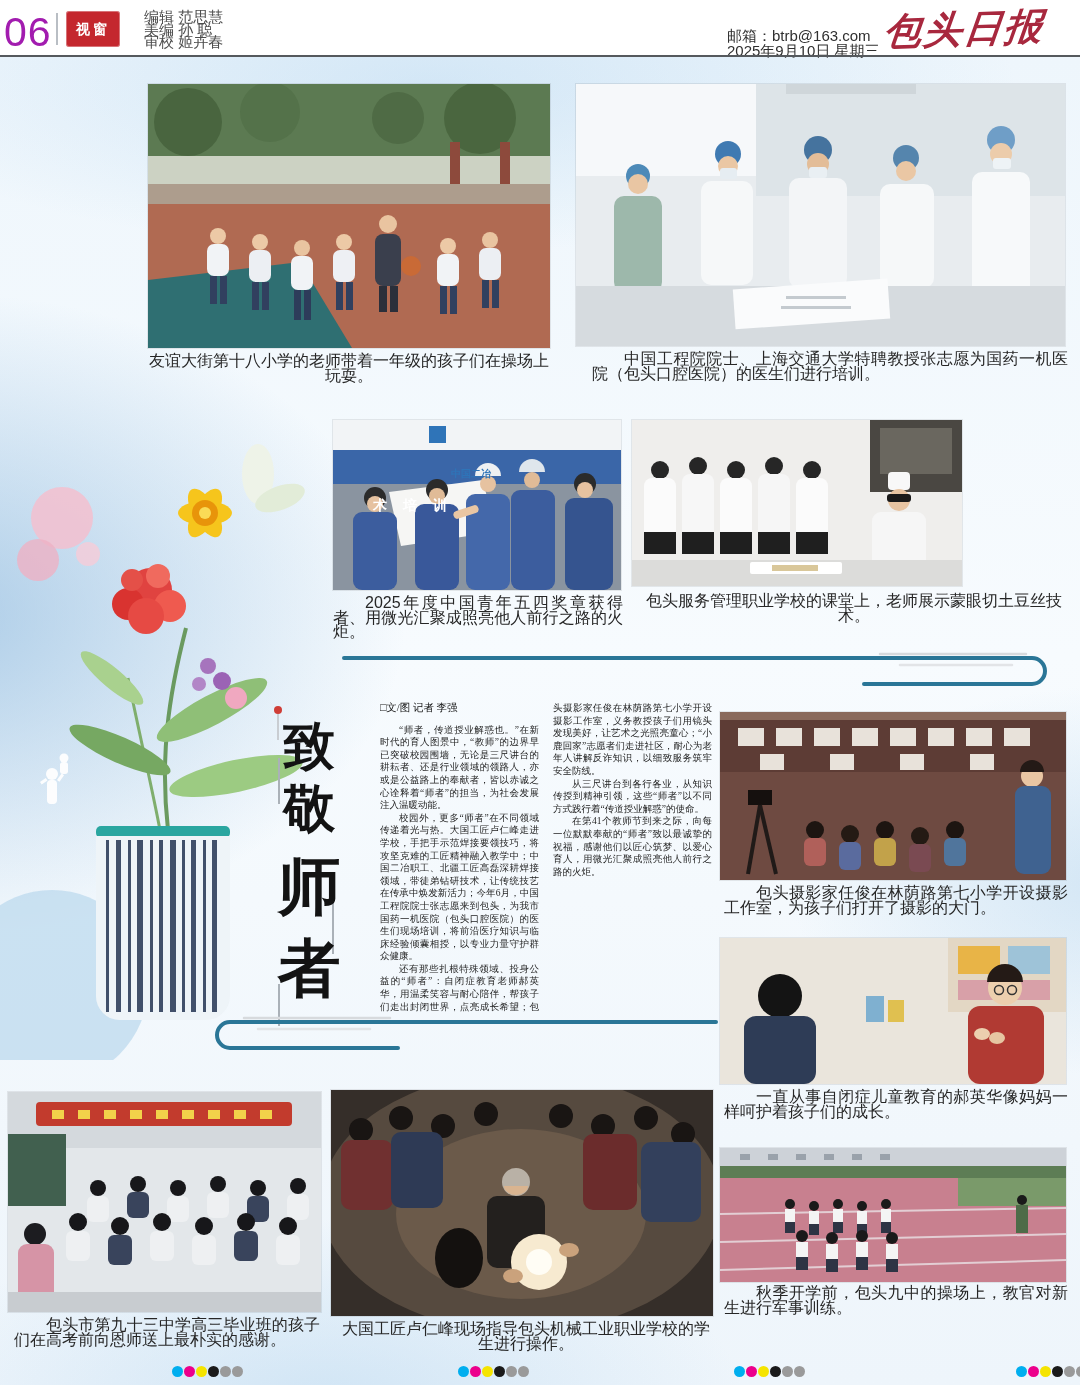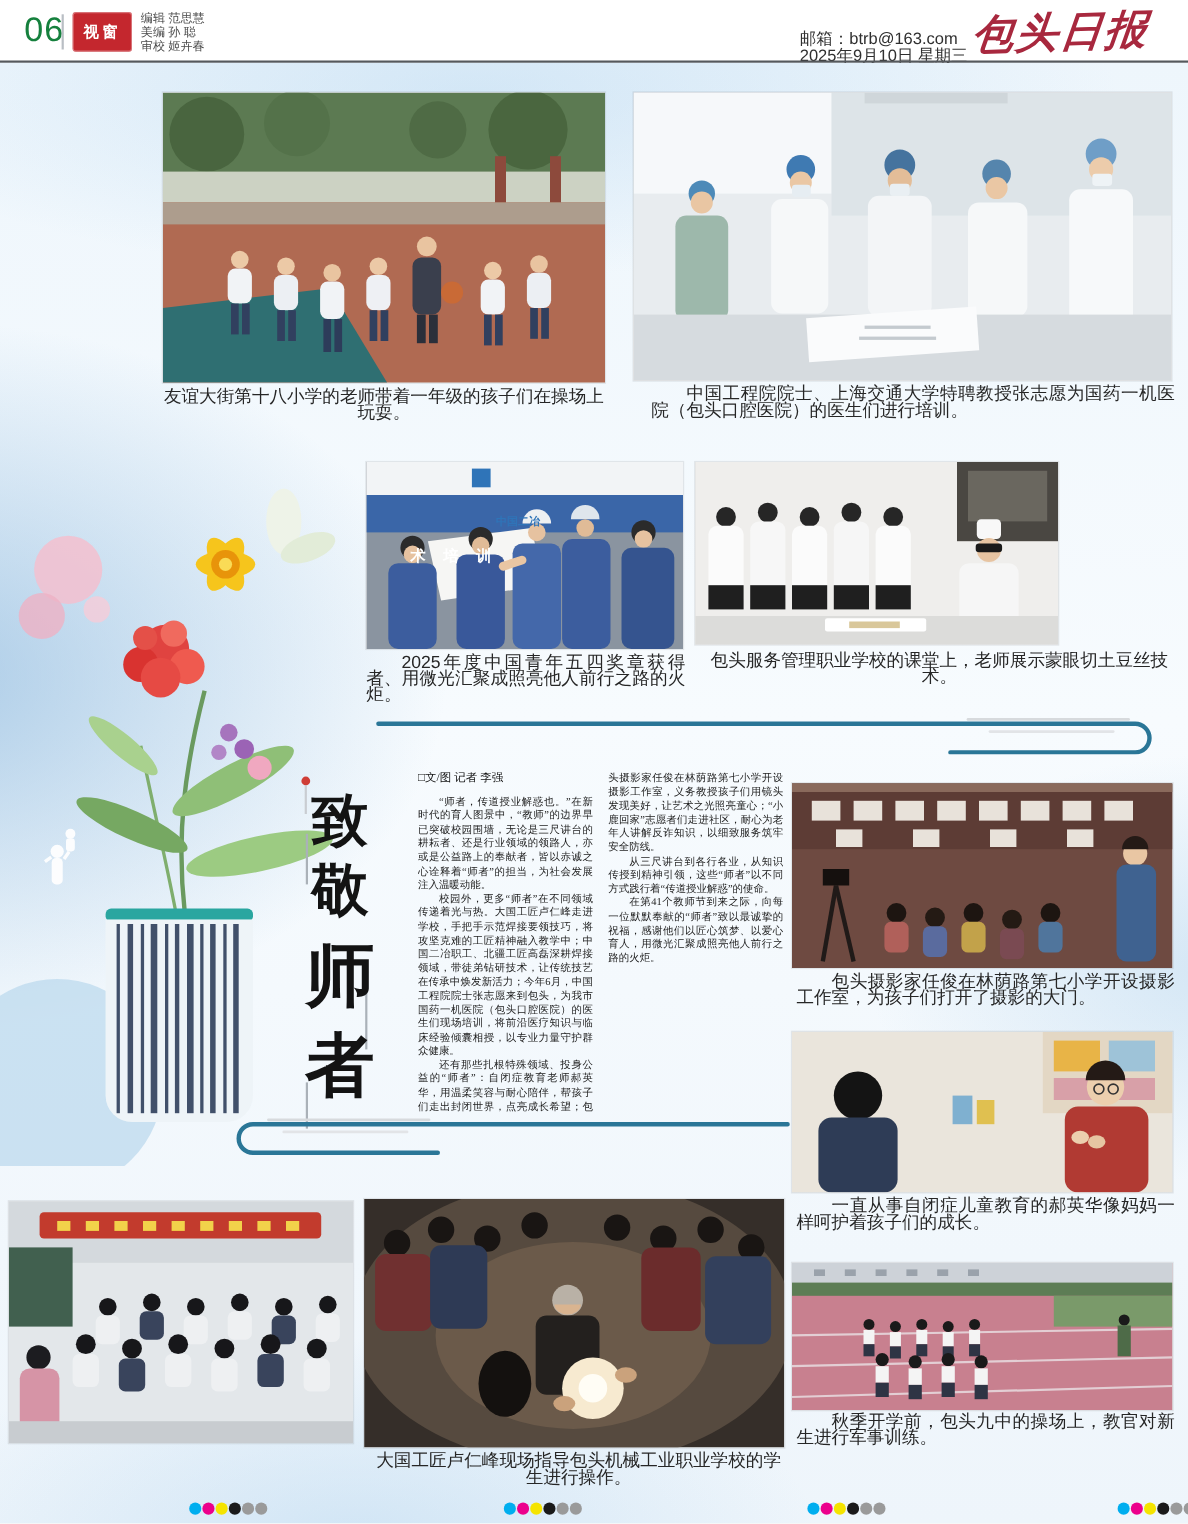--- a/index.html
+++ b/index.html
@@ -1,26 +1,26 @@
 <!DOCTYPE html>
 <html><head>
 <meta charset="utf-8">
 <style>
   * { margin:0; padding:0; box-sizing:border-box; }
   body { font-family:"Liberation Sans", sans-serif; background:#e9e9e9; }
   #page { position:relative; width:1080px; height:1385px; margin:0 auto; background:#ffffff; overflow:hidden; }
 
   
   #header { position:absolute; top:0; left:0; width:1080px; height:56px; background:#ffffff; z-index:5; }
-  .page-num { position:absolute; left:22px; top:9px; font-size:31px; color:#15803d; letter-spacing:1px; }
+  .page-num { position:absolute; left:4px; top:9px; font-size:41px; color:#a21caf; letter-spacing:1px; }
   .head-bar { position:absolute; left:56px; top:13px; width:2px; height:32px; background:#b9bec4; }
   .section-box { position:absolute; left:66px; top:11px; width:54px; height:36px; background:#c4272e; color:#fff;
                  font-size:14px; font-weight:bold; text-align:center; line-height:36px; letter-spacing:3px; border-radius:3px;
                  box-shadow:inset 0 0 0 1px rgba(255,255,255,.35); }
-  .credits { position:absolute; left:128px; top:11px; font-size:11px; line-height:12.5px; color:#4c4c4c; }
+  .credits { position:absolute; left:144px; top:11px; font-size:15px; line-height:12.5px; color:#4c4c4c; }
   .contact { position:absolute; left:727px; top:28px; font-size:15px; line-height:15px; color:#2f2f2f; }
   .masthead { position:absolute; left:858px; top:4px; width:212px; font-size:38px; color:#a8283e; font-weight:bold;
               font-style:italic; font-family:"DejaVu Serif", serif; transform:skewX(-8deg) rotate(-2deg);
               letter-spacing:2px; text-align:center; }
   .head-line { position:absolute; top:55px; left:0; width:1080px; height:2px; background:#55595d; }
 
   
   #main-bg { position:absolute; top:57px; left:0; width:1080px; height:1328px;
     background:
       radial-gradient(ellipse 760px 520px at -6% 42%, rgba(122,173,216,.60), rgba(122,173,216,0) 62%),
@@ -435,20 +435,21 @@
         <circle cx="238" cy="130" r="9" fill="#17171a"></circle>
           <rect x="226" y="139" width="24" height="30" rx="6" fill="#39445c"></rect>
         <circle cx="280" cy="134" r="9" fill="#17171a"></circle>
           <rect x="268" y="143" width="24" height="30" rx="6" fill="#eef0f2"></rect>
         <circle cx="27" cy="142" r="11" fill="#1c1c20"></circle>
           <rect x="10" y="152" width="36" height="68" rx="9" fill="#d694a6"></rect>
       </g>
       <rect y="200" width="313" height="20" fill="#c8ccd0"></rect>
     </svg>
   </div>
+  <div class="caption" style="left:14px; top:1318px; width:306px;">包头市第九十三中学高三毕业班的孩子们在高考前向恩师送上最朴实的感谢。</div>
 
   <div class="photo" style="left:331px; top:1090px; width:382px; height:226px;">
     <svg viewBox="0 0 382 226" preserveAspectRatio="none">
       <rect width="382" height="226" fill="#352e29"></rect>
       <ellipse cx="190" cy="112" rx="200" ry="130" fill="#564a3f"></ellipse>
       <ellipse cx="190" cy="124" rx="125" ry="85" fill="#6b5a4a"></ellipse>
       <g fill="#191513">
         <circle cx="30" cy="40" r="12"></circle>
           <circle cx="70" cy="28" r="12"></circle>
           <circle cx="112" cy="36" r="12"></circle>

